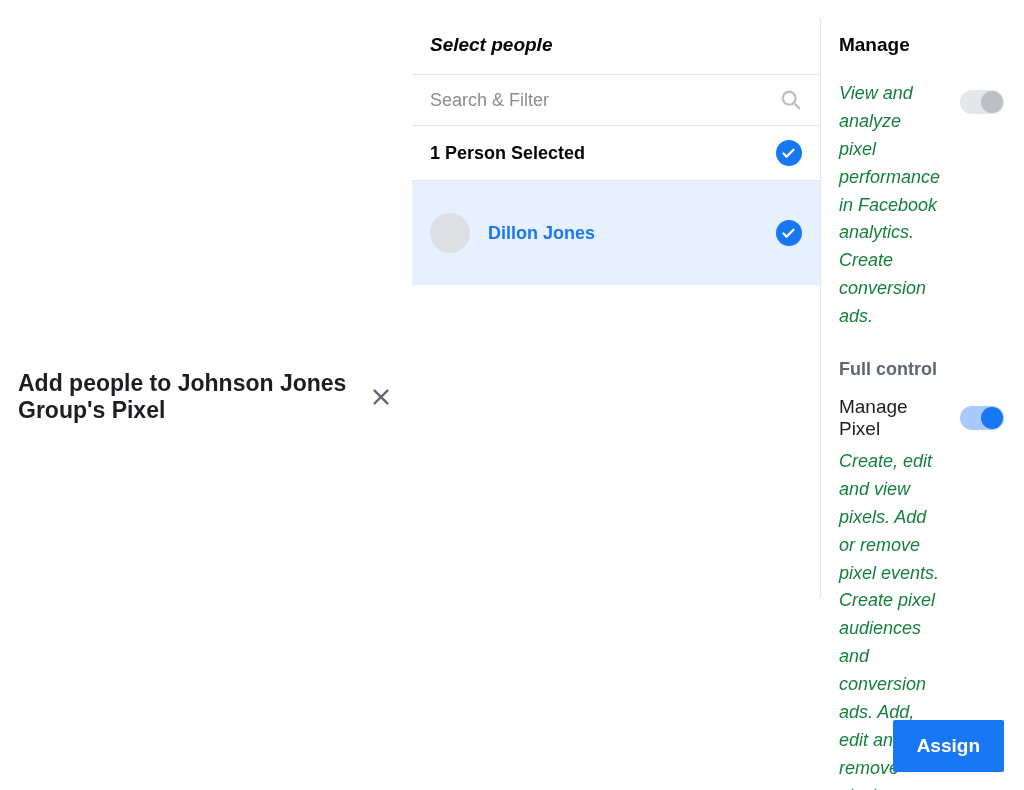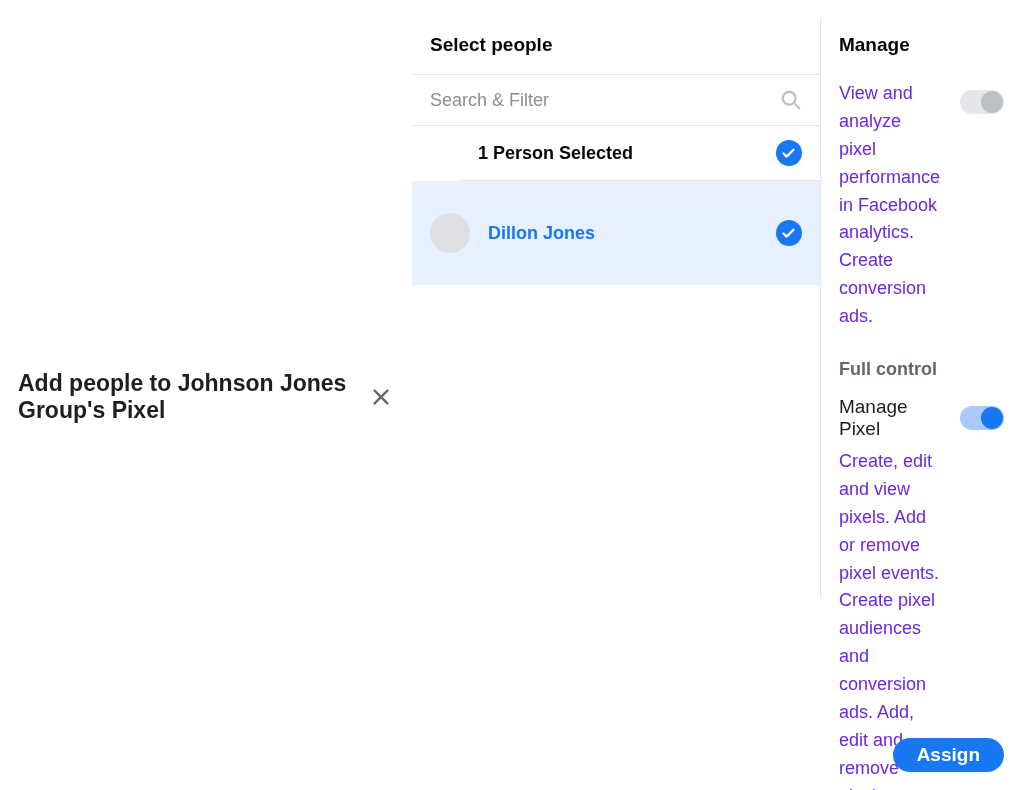--- a/index.html
+++ b/index.html
@@ -53,20 +53,21 @@
       width: 408px;
       display: flex;
       flex-direction: column;
     }
     .section-title-left {
       font-size: 19px;
       font-weight: 700;
       padding: 16px 18px 18px 18px;
       border-bottom: 1px solid #e4e6eb;
       color: #050505;
+      font-style: italic;
     }
     .search-row {
       display: flex;
       align-items: center;
       padding: 14px 18px;
       border-bottom: 1px solid #e4e6eb;
     }
     .search-input {
       flex: 1;
       border: none;
@@ -81,21 +82,20 @@
     .search-icon {
       width: 22px;
       height: 22px;
     }
     .selected-row {
       display: flex;
       align-items: center;
       justify-content: space-between;
       padding: 14px 18px;
       border-bottom: 1px solid #e4e6eb;
-      margin-left: 48px;
     }
     .selected-label {
       font-size: 18px;
       font-weight: 700;
       color: #050505;
     }
     .check-circle {
       width: 26px;
       height: 26px;
       border-radius: 50%;
@@ -158,21 +158,22 @@
     }
     .permission-title {
       font-size: 19px;
       font-weight: 400;
       color: #1c1e21;
       margin-bottom: 8px;
     }
     .permission-desc {
       font-size: 18px;
       line-height: 1.55;
-      color: #6d28d9;
+      color: #15803d;
+      font-style: italic;
     }
     .toggle {
       width: 44px;
       height: 24px;
       border-radius: 12px;
       position: relative;
       cursor: pointer;
       flex-shrink: 0;
       margin-top: 10px;
     }
@@ -199,22 +200,22 @@
     }
     .footer {
       position: absolute;
       bottom: 18px;
       right: 20px;
     }
     .assign-btn {
       background: #1877f2;
       color: #fff;
       border: none;
-      border-radius: 18px;
-      padding: 6px 24px;
+      border-radius: 2px;
+      padding: 15px 24px;
       font-size: 19px;
       font-weight: 700;
       cursor: pointer;
     }
   </style>
 </head>
 <body>
 
 <div class="modal">
 

